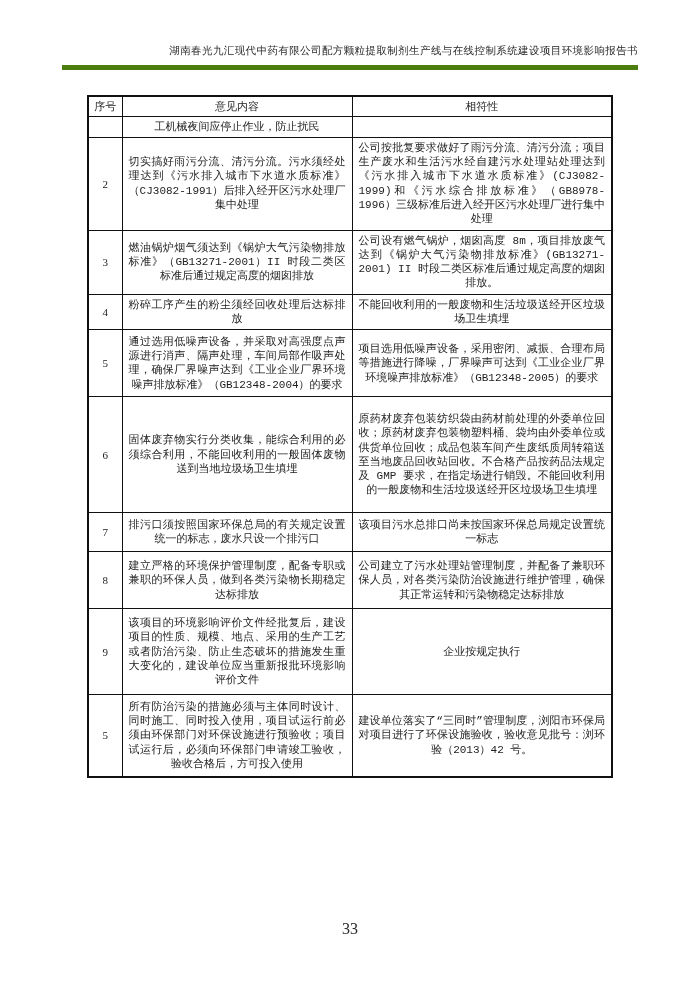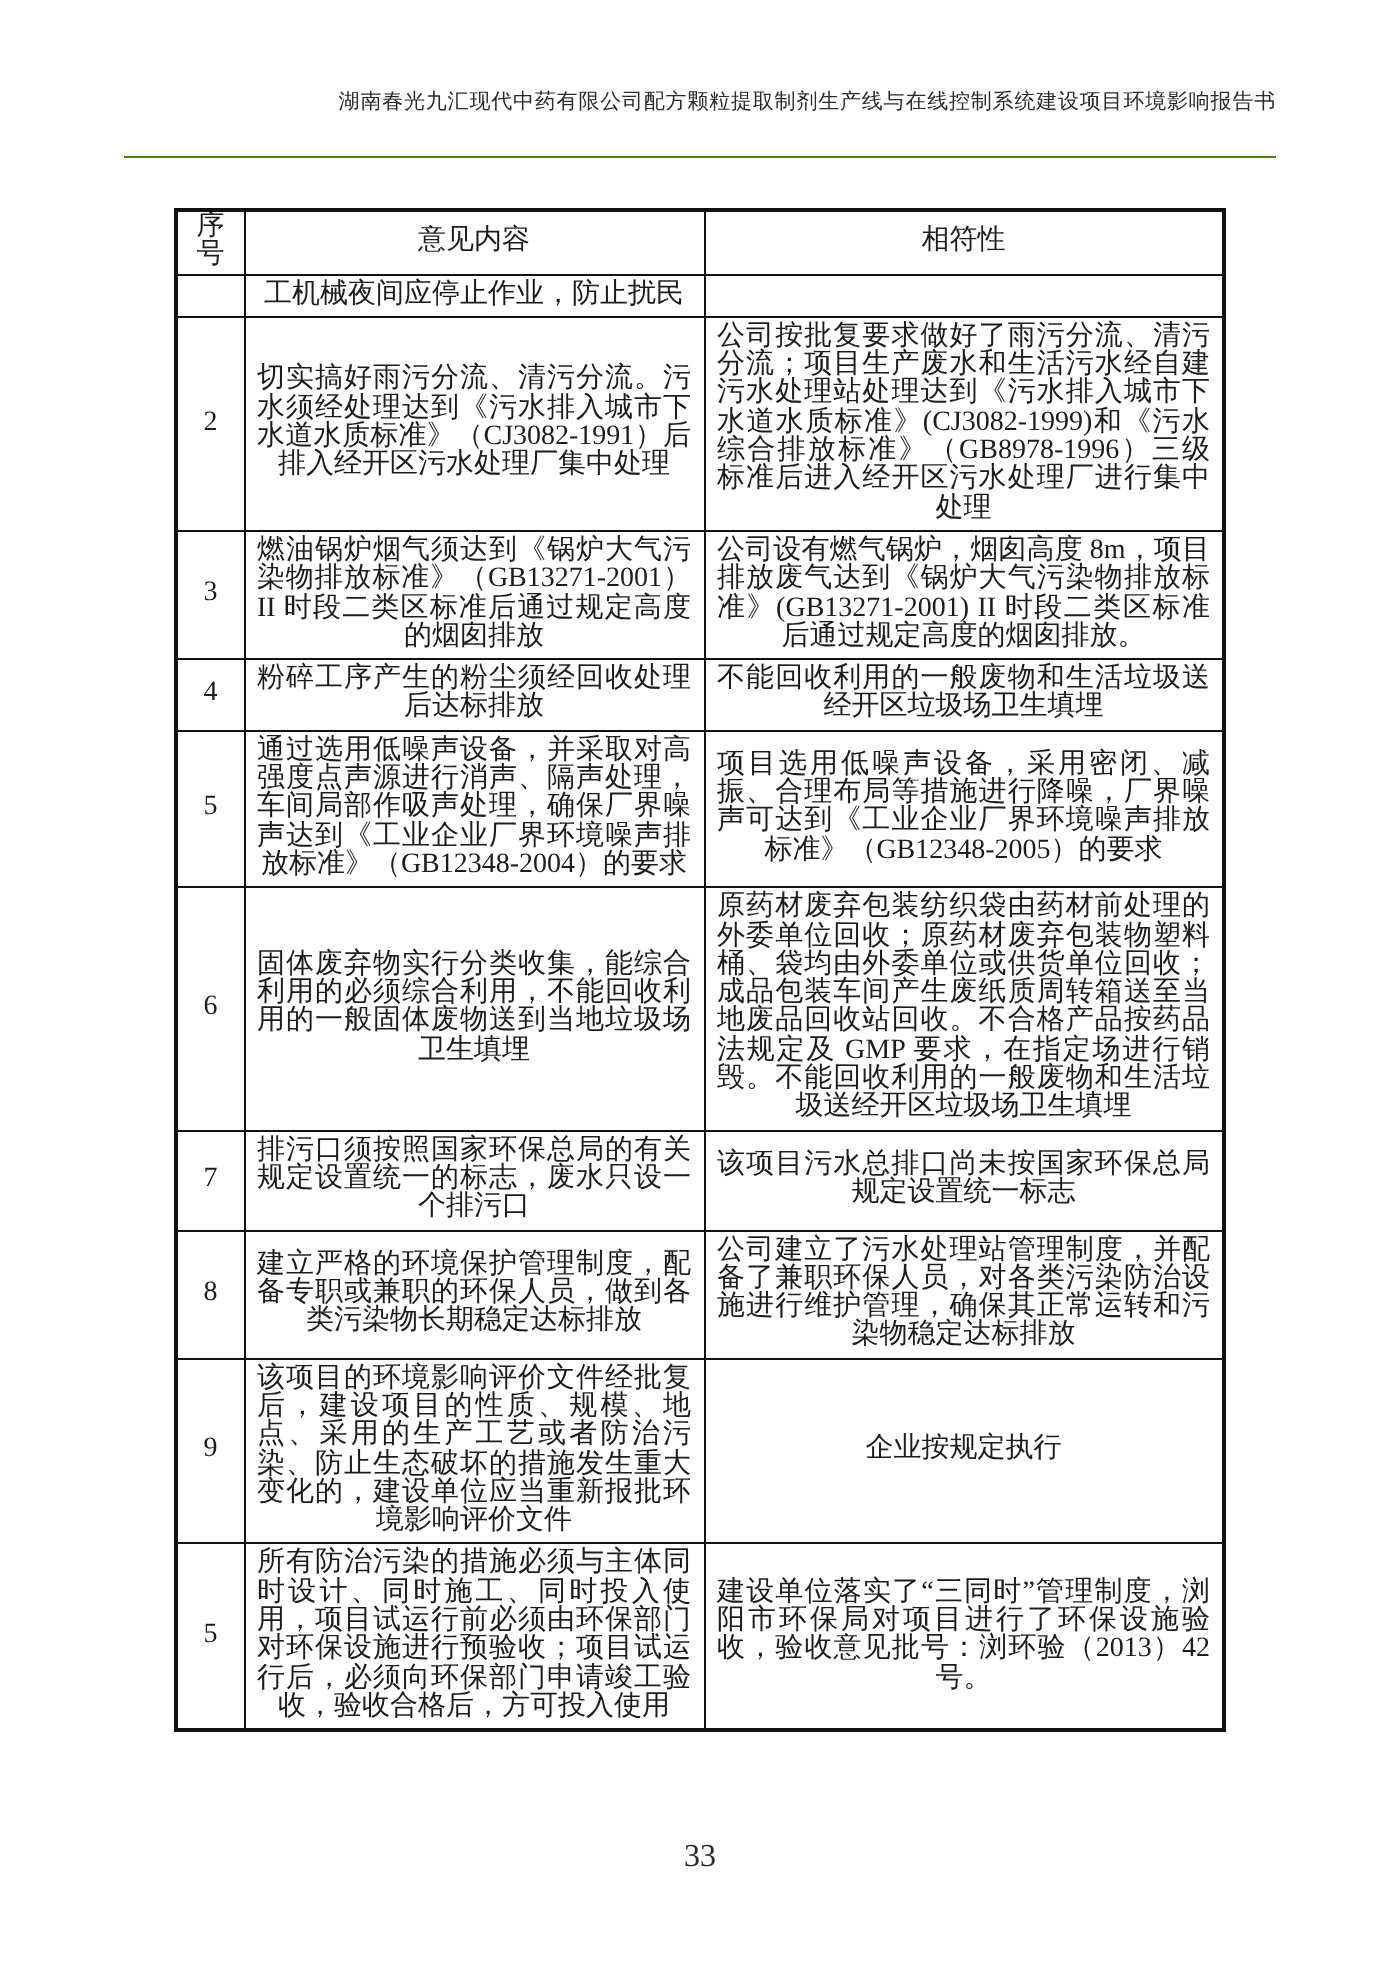--- a/index.html
+++ b/index.html
@@ -11,58 +11,59 @@
     color: #1c1c1c;
   }
   .page {
     position: relative;
     width: 700px; height: 989px;
     background: #ffffff;
     overflow: hidden;
   }
   .doc-header {
     margin: 44px 62px 0 62px;
-    border-bottom: 1px solid #4d7c0f;
-    padding-bottom: 20px;
+    border-bottom: 5px solid #4d7c0f;
+    padding-bottom: 7px;
     text-align: right;
   }
   .doc-header-text {
     font-size: 10.5px;
     letter-spacing: 0.4px;
     color: #2a2a2a;
     white-space: nowrap;
   }
   table.doc-table {
     margin: 25px auto 0 auto;
     width: 524px;
     table-layout: fixed;
     border-collapse: collapse;
     border: 2px solid #111;
   }
   .doc-table th, .doc-table td {
     border: 1px solid #111;
     padding: 3px 6px;
-    font-size: 14px;
+    font-size: 11px;
     line-height: 14.3px;
     vertical-align: middle;
     overflow: hidden;
   }
   .doc-table th {
     font-weight: normal;
     text-align: center;
     height: 20px;
     padding: 1px 4px;
   }
   col.col-no { width: 34px; }
   col.col-op { width: 230px; }
   col.col-cf { width: 260px; }
   td.c-no { text-align: center; }
   td.c-op, td.c-cf {
     text-align: justify;
     text-align-last: center;
+    font-family: Liberation Mono, monospace;
     -moz-text-align-last: center;
   }
   .page-number {
     position: absolute;
     left: 0; right: 0;
     top: 920px;
     text-align: center;
     font-size: 16px;
     color: #2a2a2a;
   }

